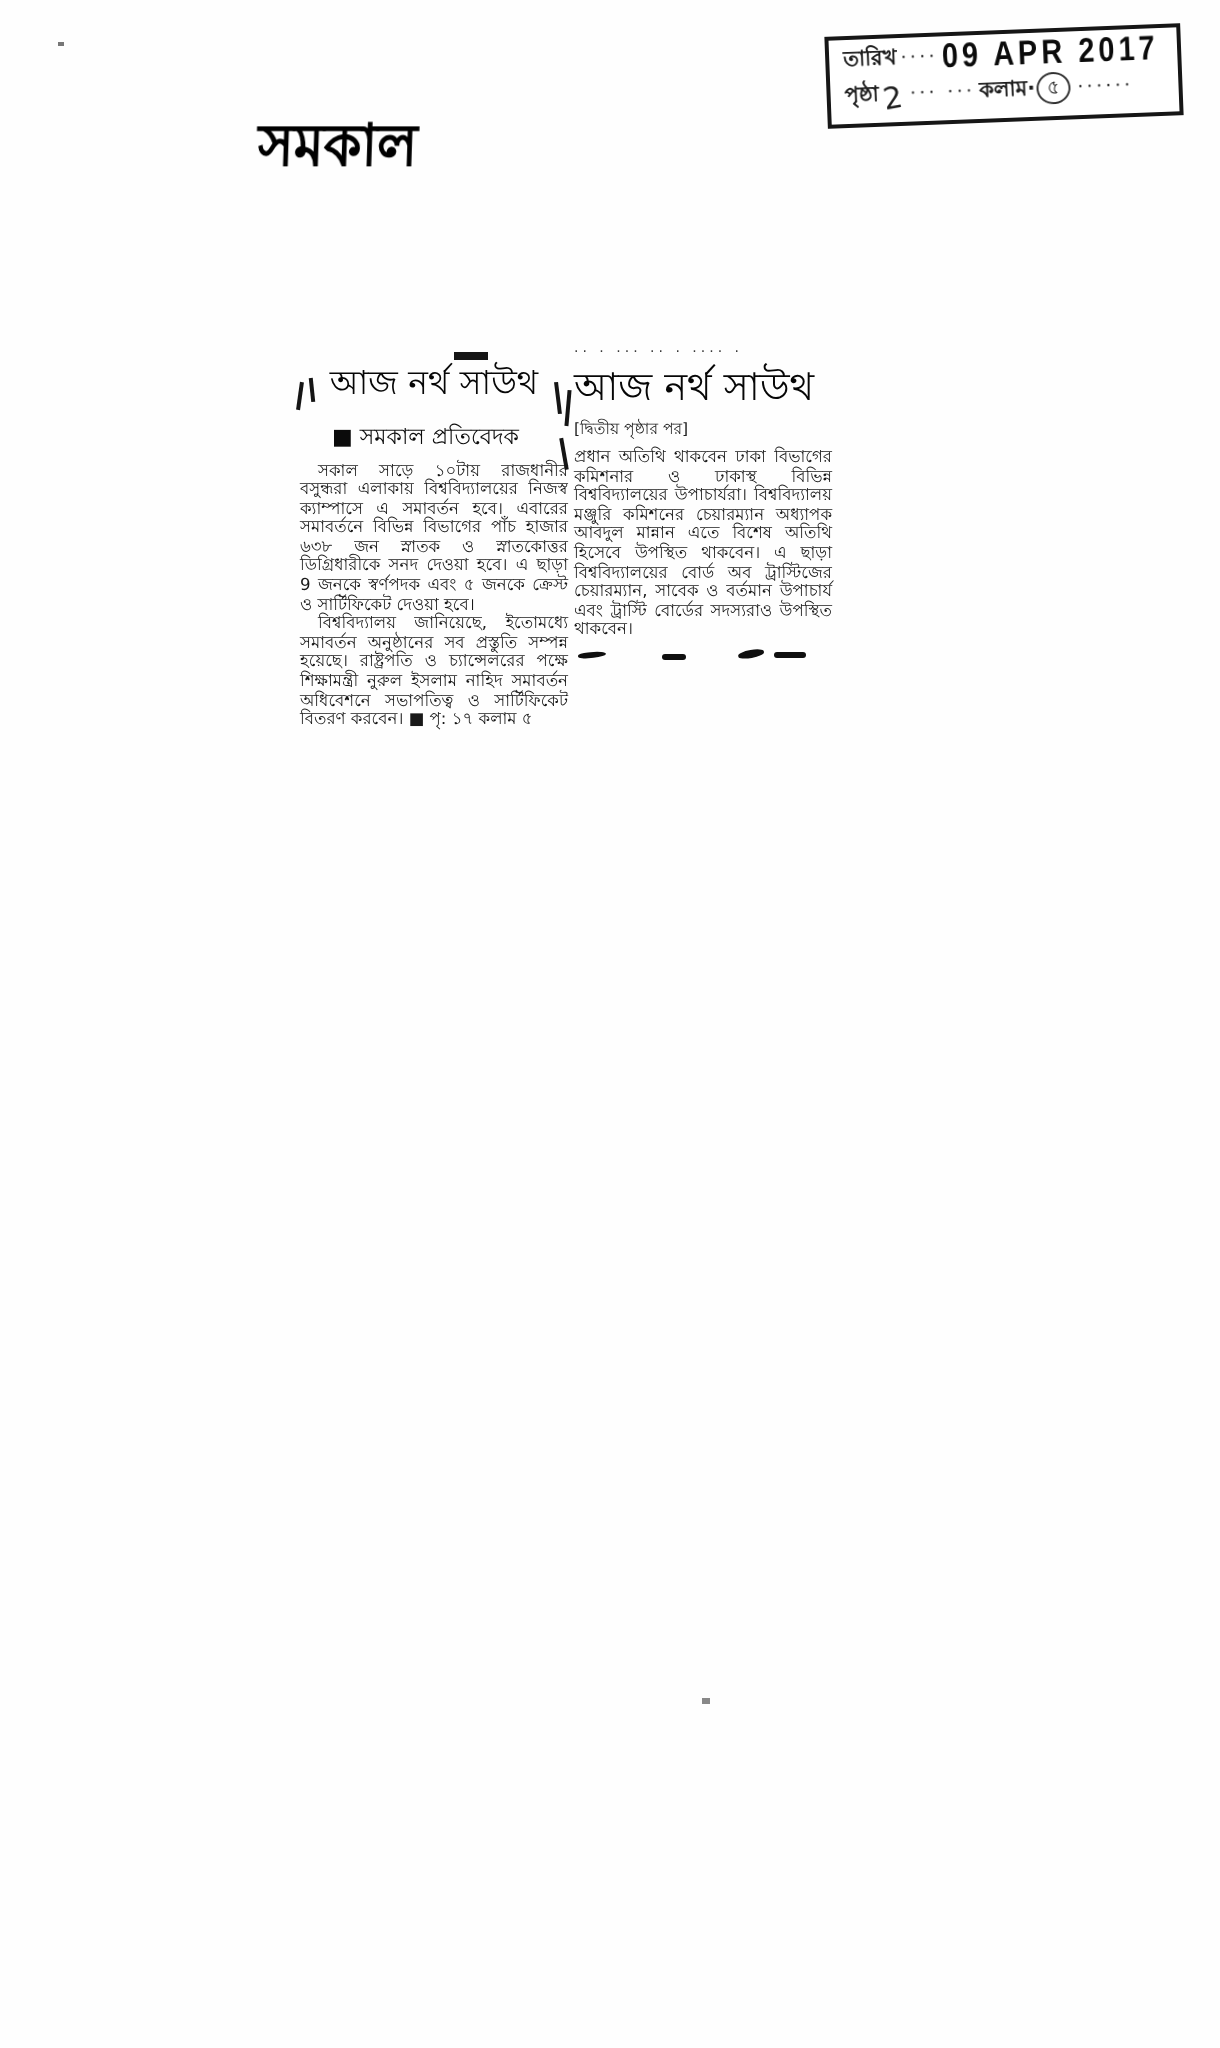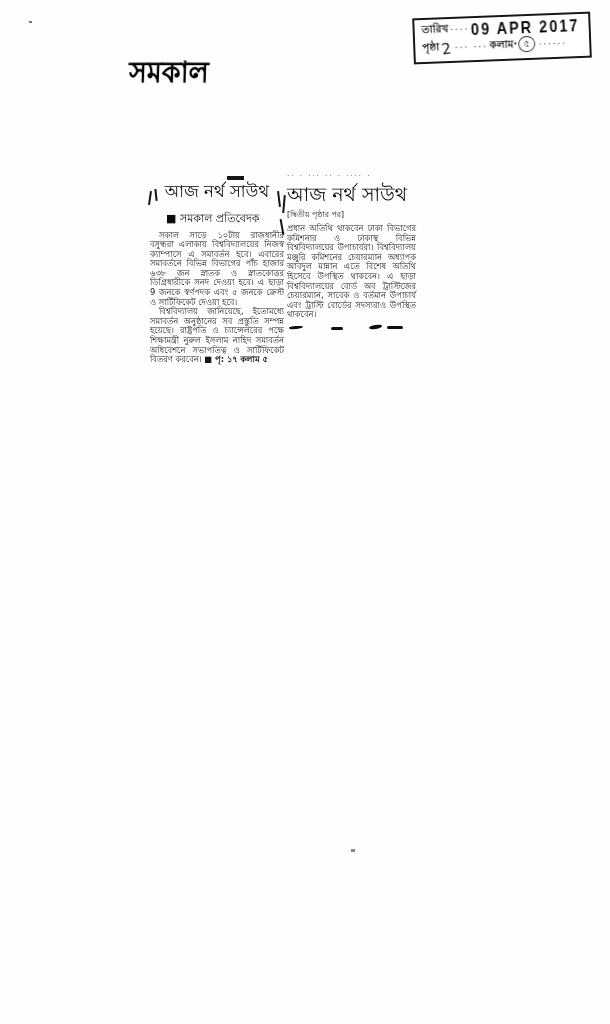--- a/index.html
+++ b/index.html
@@ -58,21 +58,21 @@
   
   .clip{position:absolute;filter:blur(0.3px) contrast(1.05);}
   .headline{font-weight:400;color:#0c0c0c;text-align:center;}
   .body-text{
     font-size:8.3px;line-height:9.6px;color:#1d1d1d;
     text-align:justify;word-break:break-word;
   }
   .body-text p{margin:0;}
   .body-text p.indent{text-indent:9px;}
   .byline{font-size:11px;font-weight:400;margin:7px 0 2px 16px;color:#111;}
-  .cont-note{font-weight:700;}
+  .cont-note{font-weight:400;}
 
   
   .clip-left{left:150px;top:181px;width:134px;}
   .clip-left .headline{font-size:16.5px;line-height:21.5px;}
   
   .mark{position:absolute;background:#1a1a1a;}
   .mark.dash-top{left:77px;top:-5px;width:17px;height:4px;}
   .mark.tickL1{left:-1px;top:10px;width:2px;height:14px;transform:rotate(8deg);}
   .mark.tickL2{left:5px;top:8px;width:1.5px;height:12px;transform:rotate(-6deg);}
   .mark.tickR1{left:128px;top:10px;width:2px;height:16px;transform:rotate(-7deg);}

